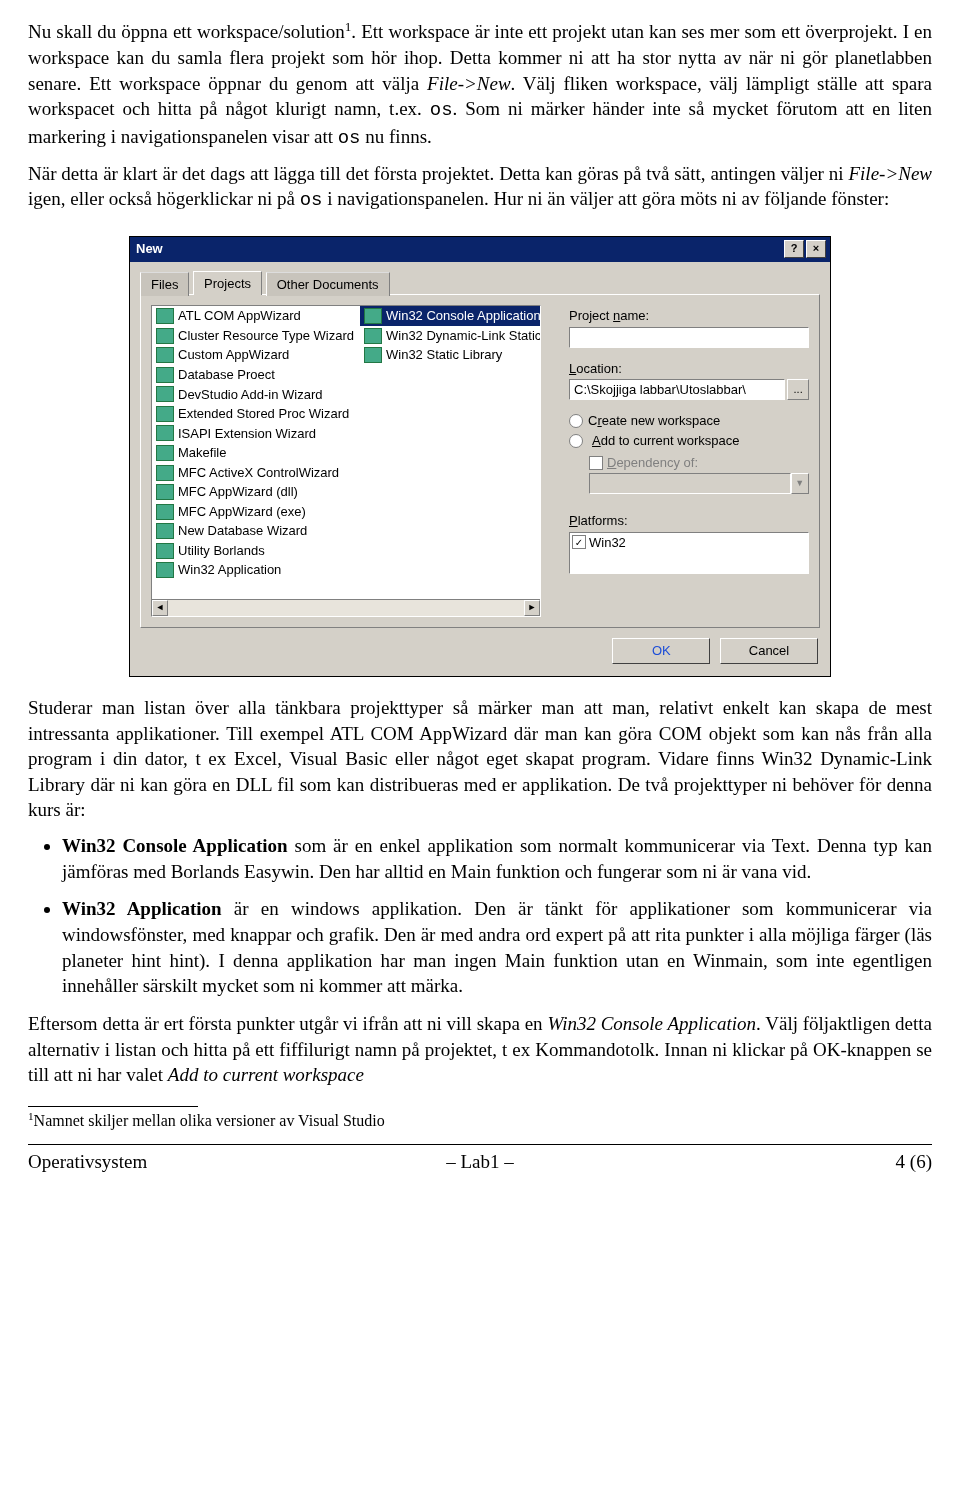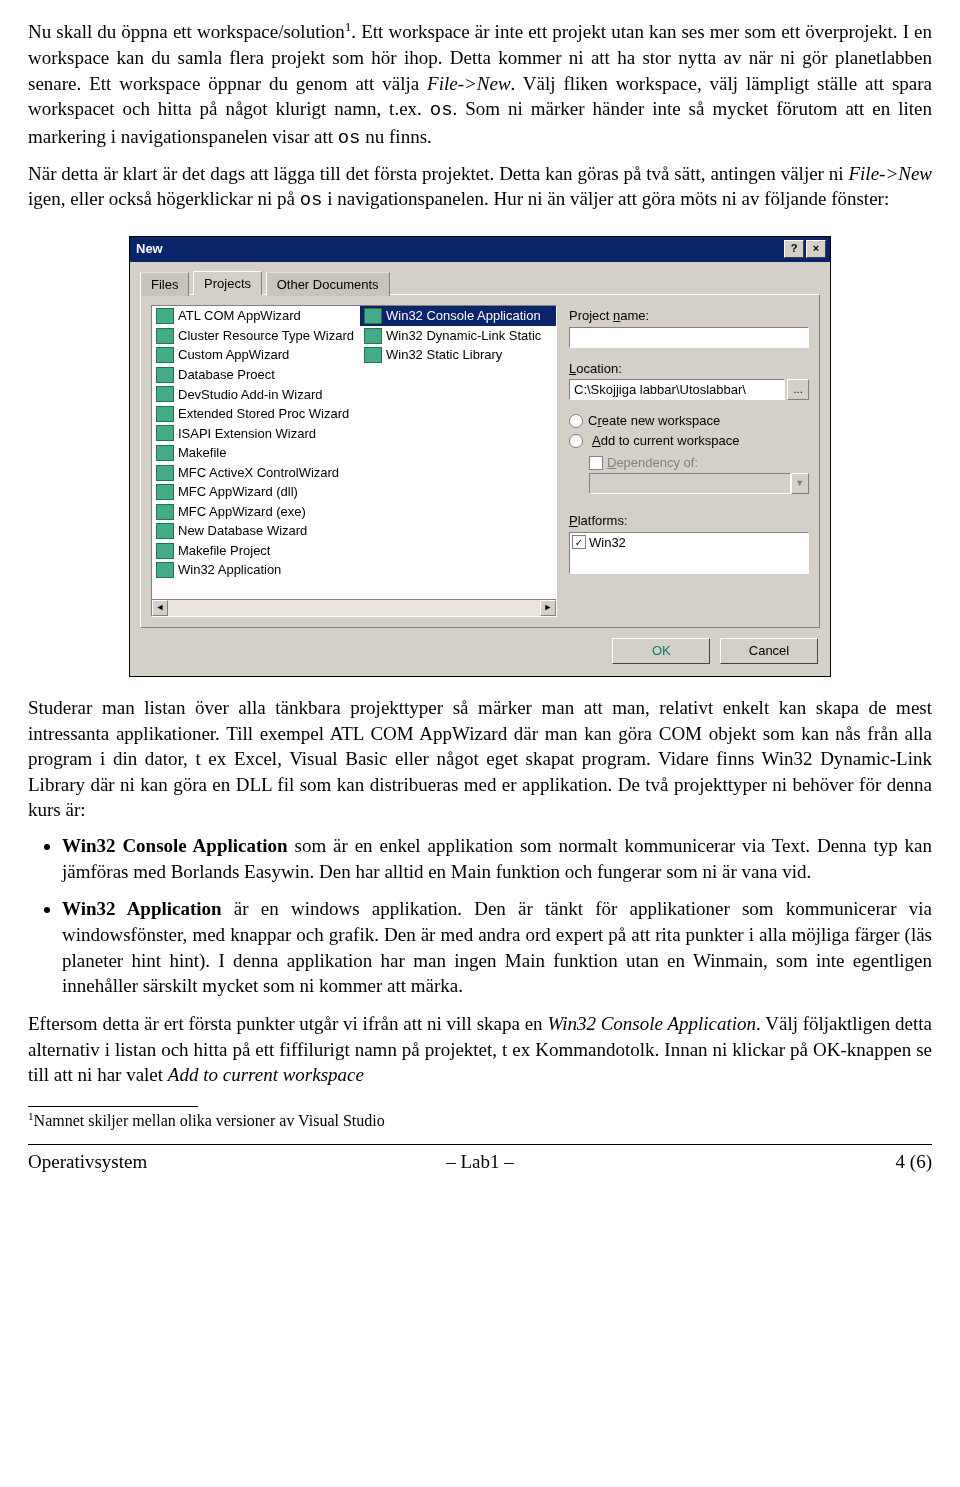--- a/index.html
+++ b/index.html
@@ -67,21 +67,21 @@
   }
   .panel {
     margin: 0 10px 10px 10px;
     border-top: 1px solid #fff;
     border-left: 1px solid #fff;
     border-right: 1px solid #808080;
     border-bottom: 1px solid #808080;
     background: #d4d0c8;
     padding: 10px;
     display: flex;
-    gap: 12px;
+    gap: 28px;
   }
   .listbox {
     flex: 1;
     background: #fff;
     border-top: 1px solid #808080; border-left: 1px solid #808080;
     border-right: 1px solid #fff; border-bottom: 1px solid #fff;
     height: 310px;
     overflow: hidden;
     position: relative;
   }
@@ -155,21 +155,21 @@
   .chkbx { width: 12px; height: 12px; background: #fff; border: 1px solid #808080; display: inline-flex; align-items: center; justify-content: center; font-size: 10px; }
   .btnrow { text-align: right; padding: 0 12px 12px 0; }
   .winbtn {
     display: inline-block; min-width: 72px;
     background: #d4d0c8;
     border-top: 1px solid #fff; border-left: 1px solid #fff;
     border-right: 1px solid #404040; border-bottom: 1px solid #404040;
     padding: 3px 12px; font-size: 13px; text-align: center;
     margin-left: 6px;
   }
-  .winbtn.dis { color: #0f766e; }
+  .winbtn.dis { color: #1d4ed8; }
 
   .footnote-rule { border: none; border-top: 1px solid #000; width: 170px; margin: 18px 0 2px 0; }
   .footnote { font-size: 16px; margin: 0; text-align: left; }
   .page-rule { border: none; border-top: 1px solid #000; margin: 12px 0 4px 0; }
   .footer { display: flex; font-size: 19px; }
   .footer .l { flex: 1; }
   .footer .c { flex: 1; text-align: center; }
   .footer .r { flex: 1; text-align: right; }
 </style>
 </head>
@@ -241,21 +241,21 @@
           <div class="li">
               <span class="ico"></span>
               <span>MFC AppWizard (exe)</span>
             </div>
           <div class="li">
               <span class="ico"></span>
               <span>New Database Wizard</span>
             </div>
           <div class="li">
               <span class="ico"></span>
-              <span>Makefile Project</span>
+              <span>Utility Borlands</span>
             </div>
           <div class="li">
               <span class="ico"></span>
               <span>Win32 Application</span>
             </div>
           <div class="li sel">
               <span class="ico"></span>
               <span>Win32 Console Application</span>
             </div>
           <div class="li">

